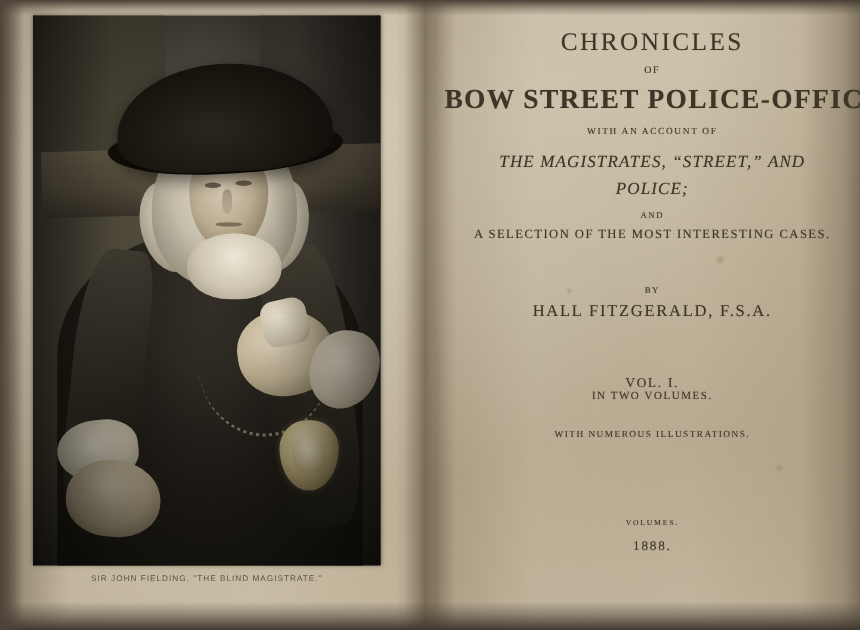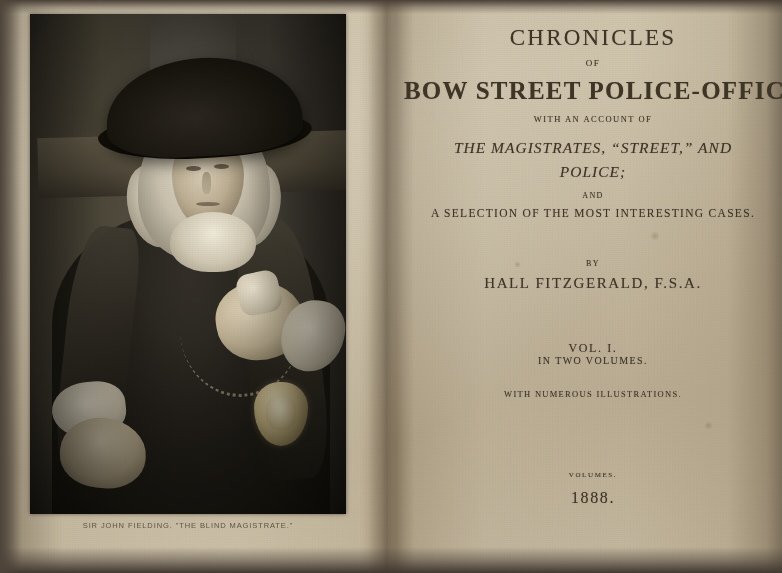--- a/index.html
+++ b/index.html
@@ -349,21 +349,21 @@
     font-size: 17px;
     letter-spacing: 1px;
   }
   .l-limited {
     top: 470px;
     font-size: 7px;
     letter-spacing: 1.6px;
   }
   .l-year {
     top: 488px;
-    font-size: 16px;
+    font-size: 12px;
     letter-spacing: 1.6px;
   }
 
   .foxing {
     position: absolute;
     border-radius: 50%;
     pointer-events: none;
     background: radial-gradient(circle, rgba(128,104,66,0.35) 0%, rgba(128,104,66,0) 70%);
   }
 </style>

